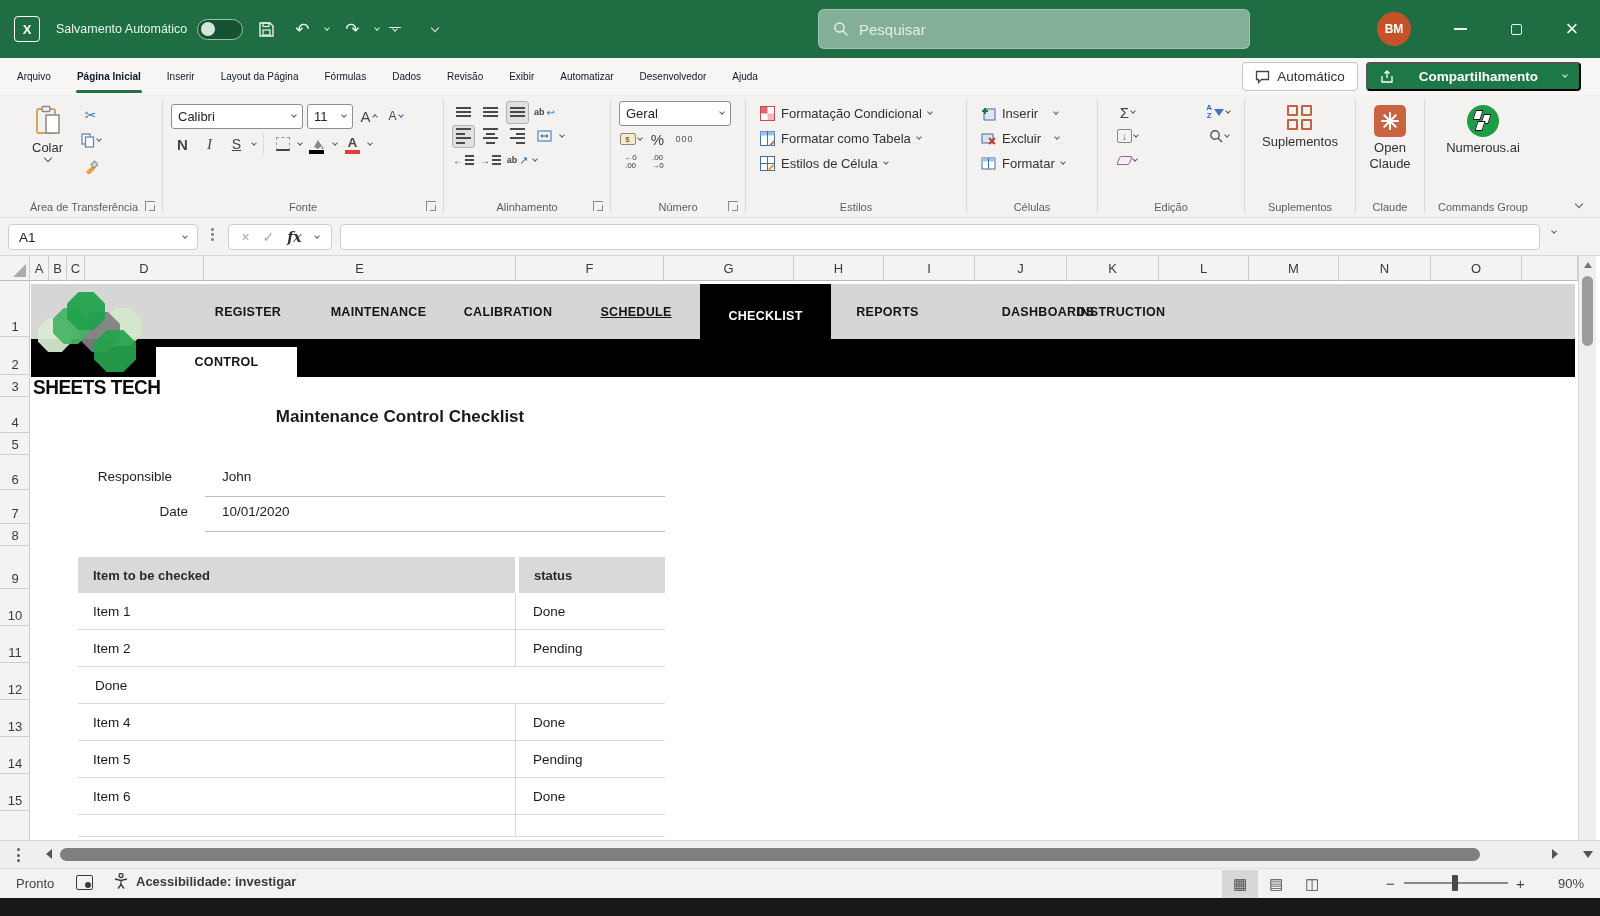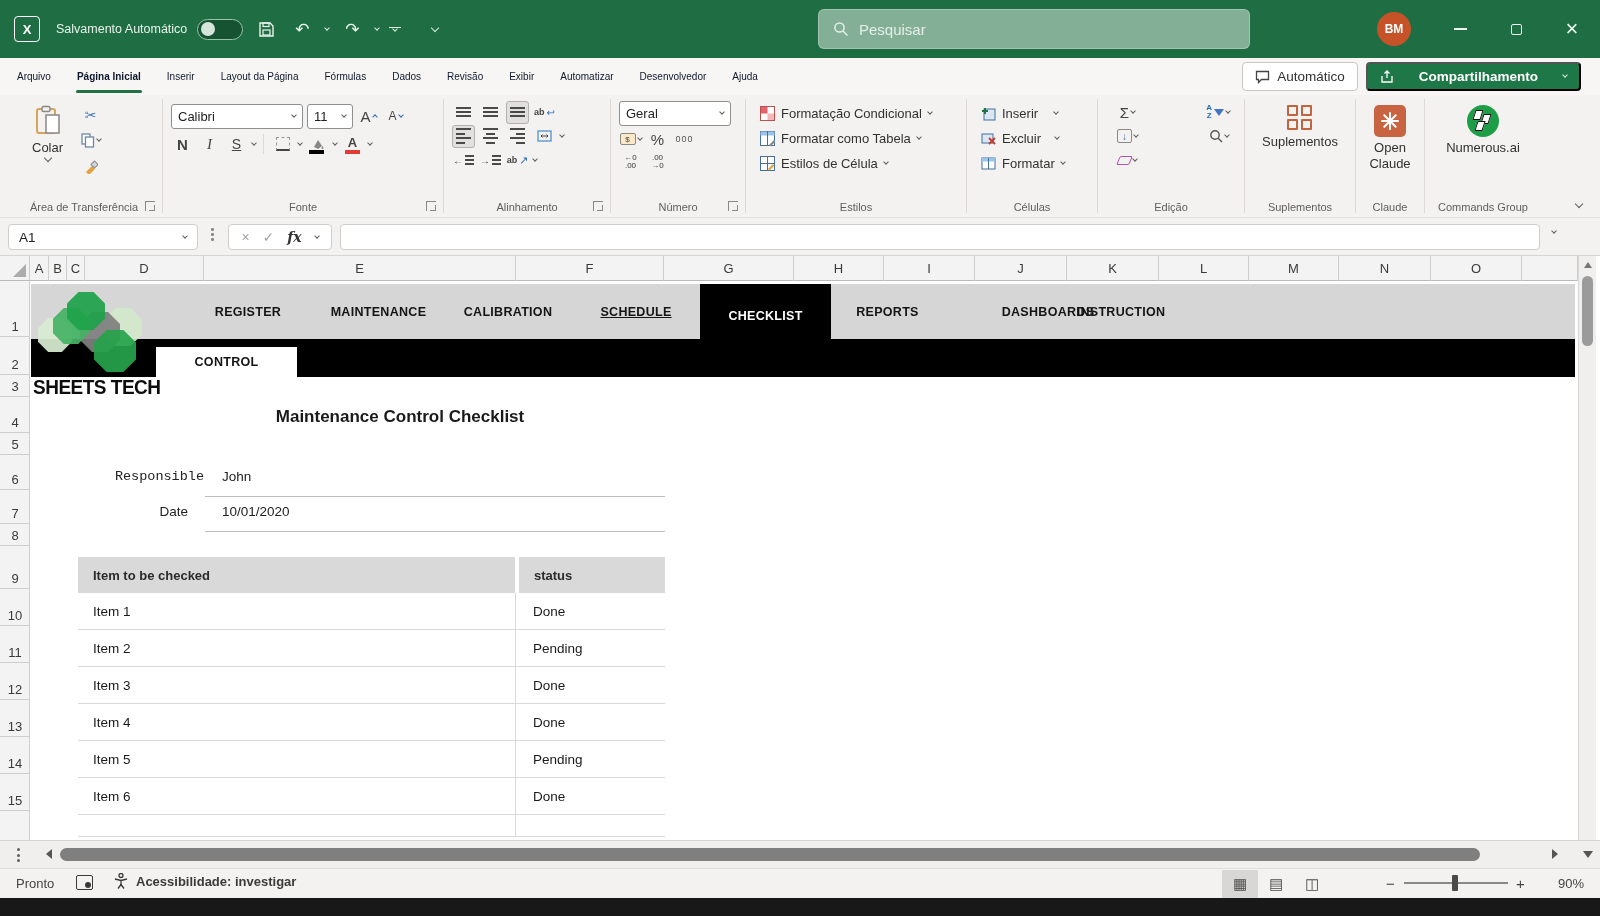--- a/index.html
+++ b/index.html
@@ -645,42 +645,41 @@
   <span class="hexa" style="left:8px;top:37px;width:34px;height:34px;background:#d9ecd2;"></span>
   <span class="hexa" style="left:74px;top:27px;width:38px;height:38px;background:#d2e8cb;"></span>
   <span class="hexa" style="left:50px;top:31px;width:40px;height:40px;background:#7f7f7f;"></span>
   <span class="hexa" style="left:23px;top:27px;width:36px;height:36px;background:#45b364;"></span>
   <span class="hexa" style="left:37px;top:11px;width:38px;height:38px;background:#1fa24a;"></span>
   <span class="hexa" style="left:64px;top:49px;width:42px;height:42px;background:#27a24b;"></span>
   <span class="brand">SHEETS TECH</span>
 
   <div class="sheet-title">Maintenance Control Checklist</div>
 
-  <span class="fieldlabel" style="left:44px;top:188px;font-family:Liberation Mono, monospace;">Responsible</span>
+  <span class="fieldlabel" style="left:12px;top:188px;">Responsible</span>
   <span class="fieldvalue" style="top:188px;">John</span>
   <span class="fieldline" style="top:215px;"></span>
   <span class="fieldlabel" style="left:28px;top:223px;">Date</span>
   <span class="fieldvalue" style="top:223px;">10/01/2020</span>
   <span class="fieldline" style="top:250px;"></span>
 
   <div class="chk-header">
     <div class="hc" style="width:437px;">Item to be checked</div>
     <div class="hc" style="flex:1;">status</div>
   </div>
   <div id="chk-rows">
       <div class="chkrow">
         <div class="c1">Item 1</div>
         <div class="c2">Done</div>
       </div>
       <div class="chkrow">
         <div class="c1">Item 2</div>
         <div class="c2">Pending</div>
       </div>
       <div class="chkrow">
-        <div class="c1">Item 3</div>
         <div class="c2">Done</div>
       </div>
       <div class="chkrow">
         <div class="c1">Item 4</div>
         <div class="c2">Done</div>
       </div>
       <div class="chkrow">
         <div class="c1">Item 5</div>
         <div class="c2">Pending</div>
       </div>

